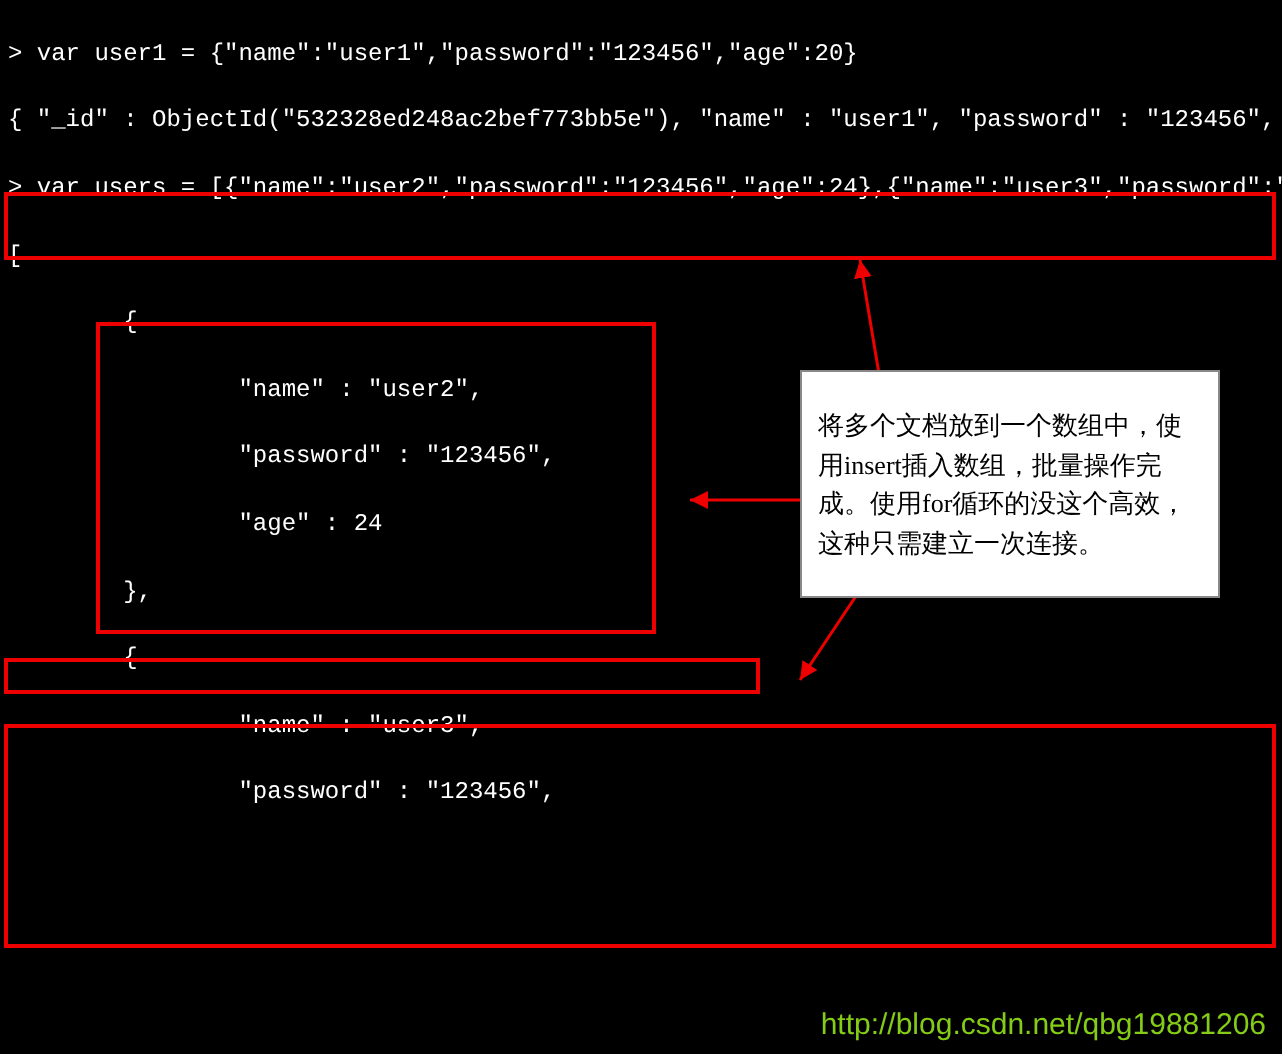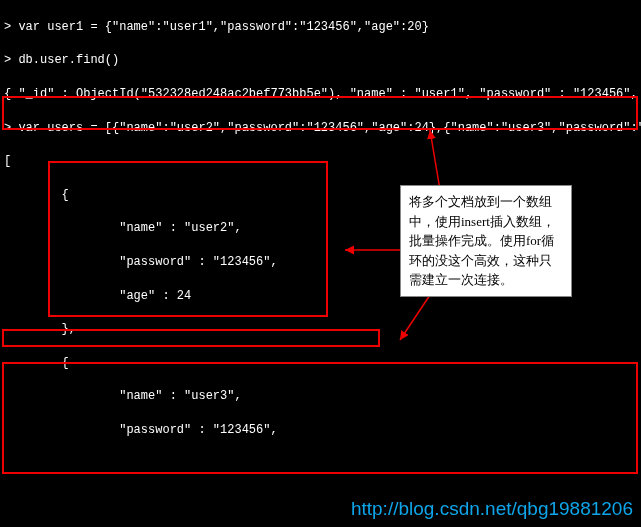--- a/index.html
+++ b/index.html
@@ -21,45 +21,44 @@
     .line { white-space: pre; }
     .red-box {
       border: 2px solid #e00;
       position: absolute;
     }
     .annotation-box {
       position: absolute;
       background: #fff;
       color: #000;
       border: 1px solid #888;
-      padding: 6px 8px;
+      padding: 17px 8px;
       font-family: 'SimSun', serif;
       font-size: 13px;
-      width: 172px;
+      width: 210px;
       line-height: 1.5;
     }
     svg.arrow-svg {
       position: absolute;
       pointer-events: none;
     }
     .watermark {
       position: absolute;
       bottom: 4px;
       right: 8px;
-      color: #0ea5e9;
+      color: #84cc16;
       font-family: Arial, sans-serif;
-      font-size: 19px;
+      font-size: 15px;
     }
   </style>
 </head>
 <body>
 
 <div class="terminal">
 <div class="line">&gt; var user1 = {"name":"user1","password":"123456","age":20}</div>
-<div class="line">&gt; db.user.find()</div>
 <div class="line">{ "_id" : ObjectId("532328ed248ac2bef773bb5e"), "name" : "user1", "password" : "123456", "age" : 20 }</div>
 <div class="line">&gt; var users = [{"name":"user2","password":"123456","age":24},{"name":"user3","password":"123456","age":25}]</div>
 <div class="line">[</div>
 <div class="line">        {</div>
 <div class="line">                "name" : "user2",</div>
 <div class="line">                "password" : "123456",</div>
 <div class="line">                "age" : 24</div>
 <div class="line">        },</div>
 <div class="line">        {</div>
 <div class="line">                "name" : "user3",</div>

